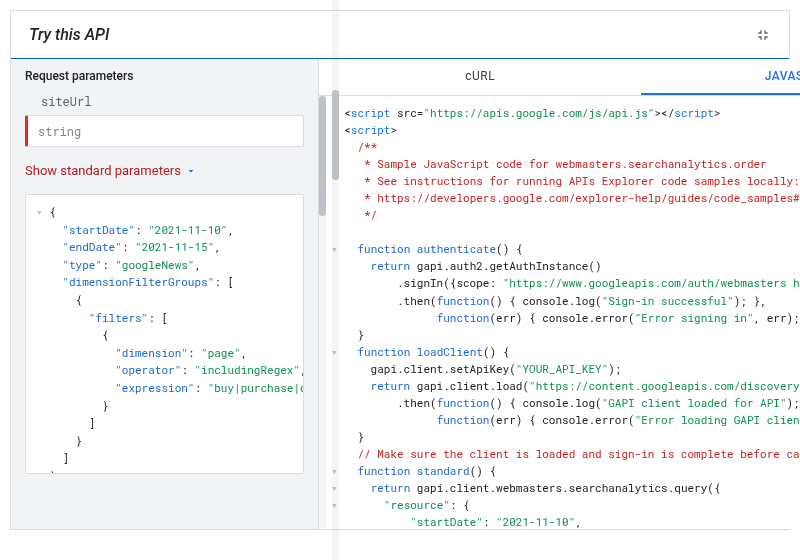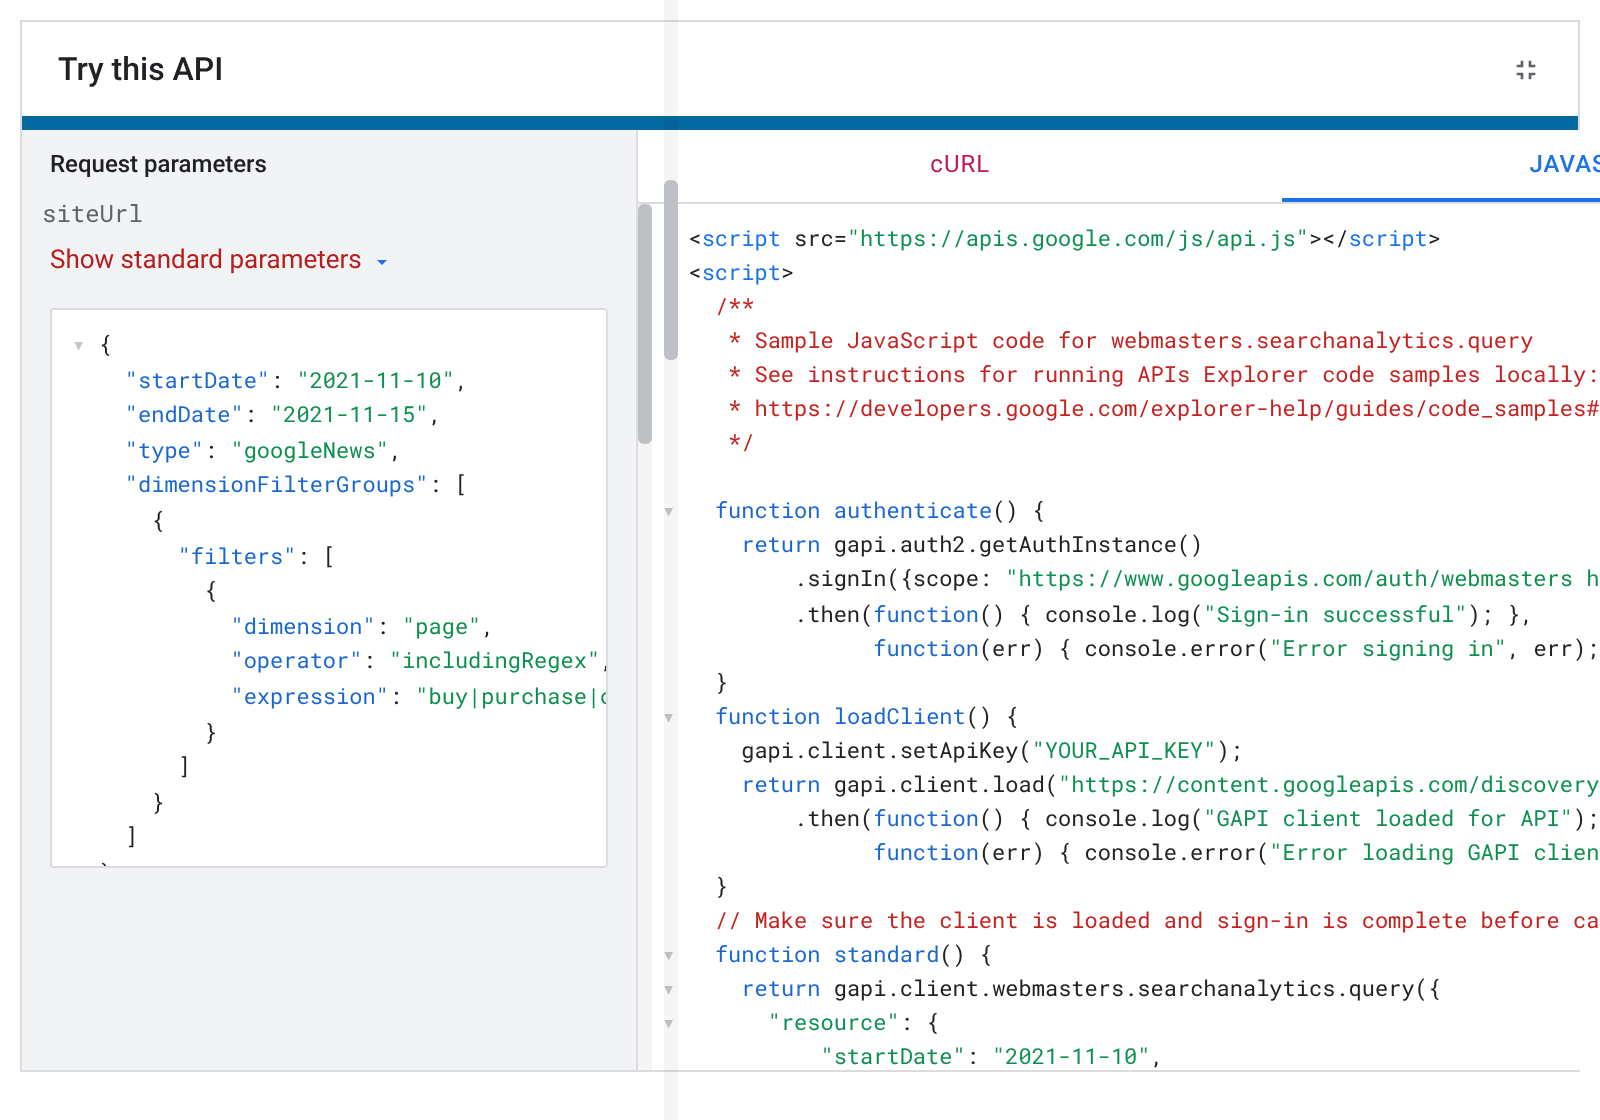--- a/index.html
+++ b/index.html
@@ -1,33 +1,33 @@
 <!DOCTYPE html>
 <html><head>
 <meta charset="utf-8">
 <style>
 * { box-sizing: border-box; margin: 0; padding: 0; }
 body { font-family: Roboto, Arial, sans-serif; font-size: 13px; background: #fff; width: 800px; height: 560px; overflow: hidden; }
 .panel { border: 1px solid #dadce0; margin: 10px 10px 0 10px; background: #fff; }
-.title-bar { display: flex; justify-content: space-between; align-items: center; padding: 14px 18px; border-bottom: 7px solid #0369a1; }
+.title-bar { display: flex; justify-content: space-between; align-items: center; padding: 14px 18px; border-bottom: 1px solid #0369a1; font-style: italic; }
 .title-bar h1 { font-size: 16px; font-weight: 500; color: #202124; }
 .collapse-icon { cursor: pointer; width: 16px; height: 16px; position: relative; }
 .collapse-icon::before, .collapse-icon::after { content: ''; position: absolute; background: #5f6368; }
 .collapse-icon svg { display: block; }
 .body-row { display: flex; height: 470px; }
 .left-pane { width: 308px; background: #f1f3f4; border-right: 1px solid #dadce0; }
 .sect-hdr { font-size: 12px; font-weight: 500; color: #202124; padding: 10px 14px 8px; }
-.field-label { font-family: 'Roboto Mono', monospace; font-size: 12px; color: #5f6368; padding: 2px 10px; }
+.field-label { font-family: 'Roboto Mono', monospace; font-size: 12px; color: #5f6368; padding: 2px 30px; }
 .field-input { margin: 4px 14px 10px; background: #fff; border: 1px solid #dadce0; border-left: 3px solid #d93025; border-radius: 2px; padding: 7px 10px; font-family: 'Roboto Mono', monospace; font-size: 12px; color: #80868b; }
 .std-link { color: #b91c1c; font-size: 13px; padding: 6px 14px 12px; cursor: pointer; display: flex; align-items: center; gap: 4px; }
 .std-link svg { width: 12px; height: 12px; }
 .body-editor { background: #fff; border: 1px solid #dadce0; border-radius: 2px; margin: 4px 14px 10px; padding: 8px 10px; font-family: 'Roboto Mono', monospace; font-size: 11px; line-height: 1.6; color: #202124; height: 280px; overflow: auto; white-space: pre; }
 .right-pane { flex: 1; display: flex; flex-direction: column; background: #fff; }
 .tabs { display: flex; border-bottom: 1px solid #dadce0; }
-.tab { flex: 1; text-align: center; padding: 10px 0; font-size: 12px; color: #be185d; letter-spacing: 0.5px; cursor: pointer; }
+.tab { flex: 1; text-align: center; padding: 10px 0; font-size: 12px; color: #404040; letter-spacing: 0.5px; cursor: pointer; }
 .tab.active { color: #1a73e8; border-bottom: 2px solid #1a73e8; font-weight: 500; }
 .code-wrap { position: relative; flex: 1; overflow: hidden; }
 .code-area { padding: 8px 12px; font-family: 'Roboto Mono', monospace; font-size: 11px; line-height: 1.55; white-space: pre; overflow: auto; height: 100%; color: #202124; position: relative; }
 .tk-tag { color: #1a73e8; }
 .tk-str { color: #0d904f; }
 .tk-com { color: #c5221f; }
 .tk-kw { color: #1967d2; }
 .tk-fn { color: #1967d2; }
 .gutter-mark { color: #c4c7c9; user-select: none; }
 .scroll-track { position: absolute; top: 0; bottom: 0; width: 7px; background: rgba(0,0,0,0.04); }
@@ -42,39 +42,40 @@
     <div class="collapse-icon">
       <svg viewBox="0 0 24 24" width="16" height="16" fill="#5f6368">
           <path d="M5 16h3v3h2v-5H5v2zm3-8H5v2h5V5H8v3zm6 11h2v-3h3v-2h-5v5zm2-11V5h-2v5h5V8h-3z"></path>
         </svg>
     </div>
   </div>
   <div class="body-row">
     <div class="left-pane">
       <div class="sect-hdr">Request parameters</div>
       <div class="field-label">siteUrl</div>
+      <div class="field-input"><span>string</span></div>
       <div class="std-link">
         <span>Show standard parameters</span>
         <svg viewBox="0 0 24 24" fill="#1a73e8">
             <path d="M7 10l5 5 5-5z"></path>
           </svg>
       </div>
       <div class="body-editor" id="body-editor"><span class="gutter-mark">▾</span> {<br>    <span class="tk-kw">"startDate"</span>: <span class="tk-str">"2021-11-10"</span>,<br>    <span class="tk-kw">"endDate"</span>: <span class="tk-str">"2021-11-15"</span>,<br>    <span class="tk-kw">"type"</span>: <span class="tk-str">"googleNews"</span>,<br>    <span class="tk-kw">"dimensionFilterGroups"</span>: [<br>      {<br>        <span class="tk-kw">"filters"</span>: [<br>          {<br>            <span class="tk-kw">"dimension"</span>: <span class="tk-str">"page"</span>,<br>            <span class="tk-kw">"operator"</span>: <span class="tk-str">"includingRegex"</span>,<br>            <span class="tk-kw">"expression"</span>: <span class="tk-str">"buy|purchase|order"</span><br>          }<br>        ]<br>      }<br>    ]<br>  }</div>
     </div>
     <div class="right-pane">
       <div class="tabs">
         <div class="tab">cURL</div>
         <div class="tab active">JAVASCRIPT</div>
       </div>
       <div class="code-wrap">
 
         <div class="code-area" id="code-area">  &lt;<span class="tk-tag">script</span> src=<span class="tk-str">"https://apis.google.com/js/api.js"</span>&gt;&lt;/<span class="tk-tag">script</span>&gt;
 <span class="gutter-mark">▾</span> &lt;<span class="tk-tag">script</span>&gt;
 <span class="gutter-mark">▾</span>   <span class="tk-com">/**</span>
-     <span class="tk-com">* Sample JavaScript code for webmasters.searchanalytics.query</span>
+     <span class="tk-com">* Sample JavaScript code for webmasters.searchanalytics.order</span>
      <span class="tk-com">* See instructions for running APIs Explorer code samples locally:</span>
      <span class="tk-com">* https://developers.google.com/explorer-help/guides/code_samples#javascript</span>
      <span class="tk-com">*/</span>
 
 <span class="gutter-mark">▾</span>   <span class="tk-kw">function</span> <span class="tk-fn">authenticate</span>() {
       <span class="tk-kw">return</span> gapi.auth2.getAuthInstance()
           .signIn({scope: <span class="tk-str">"https://www.googleapis.com/auth/webmasters https://www.googleapis.</span>
           .then(<span class="tk-kw">function</span>() { console.log(<span class="tk-str">"Sign-in successful"</span>); },
                 <span class="tk-kw">function</span>(err) { console.error(<span class="tk-str">"Error signing in"</span>, err); });
     }

